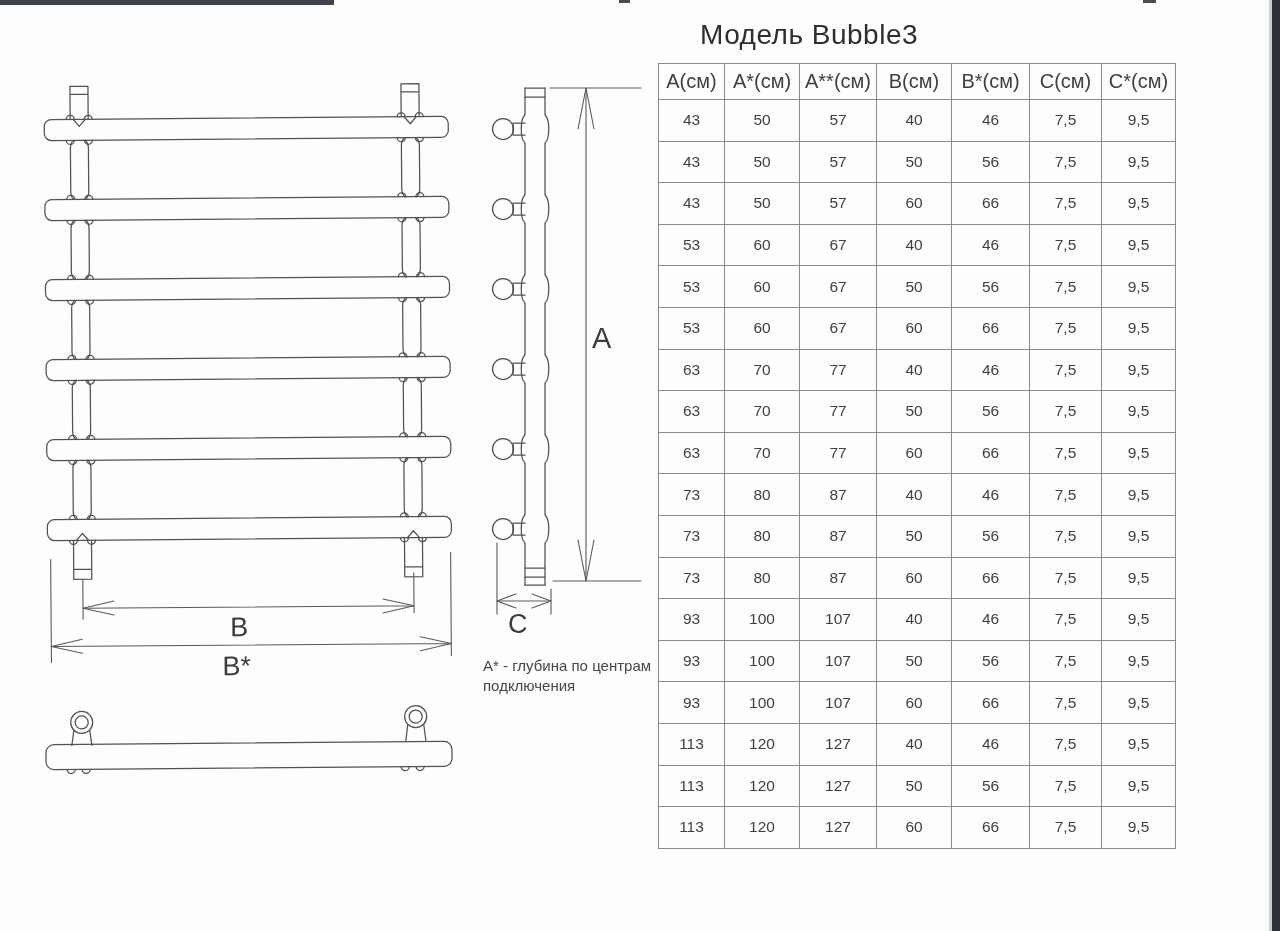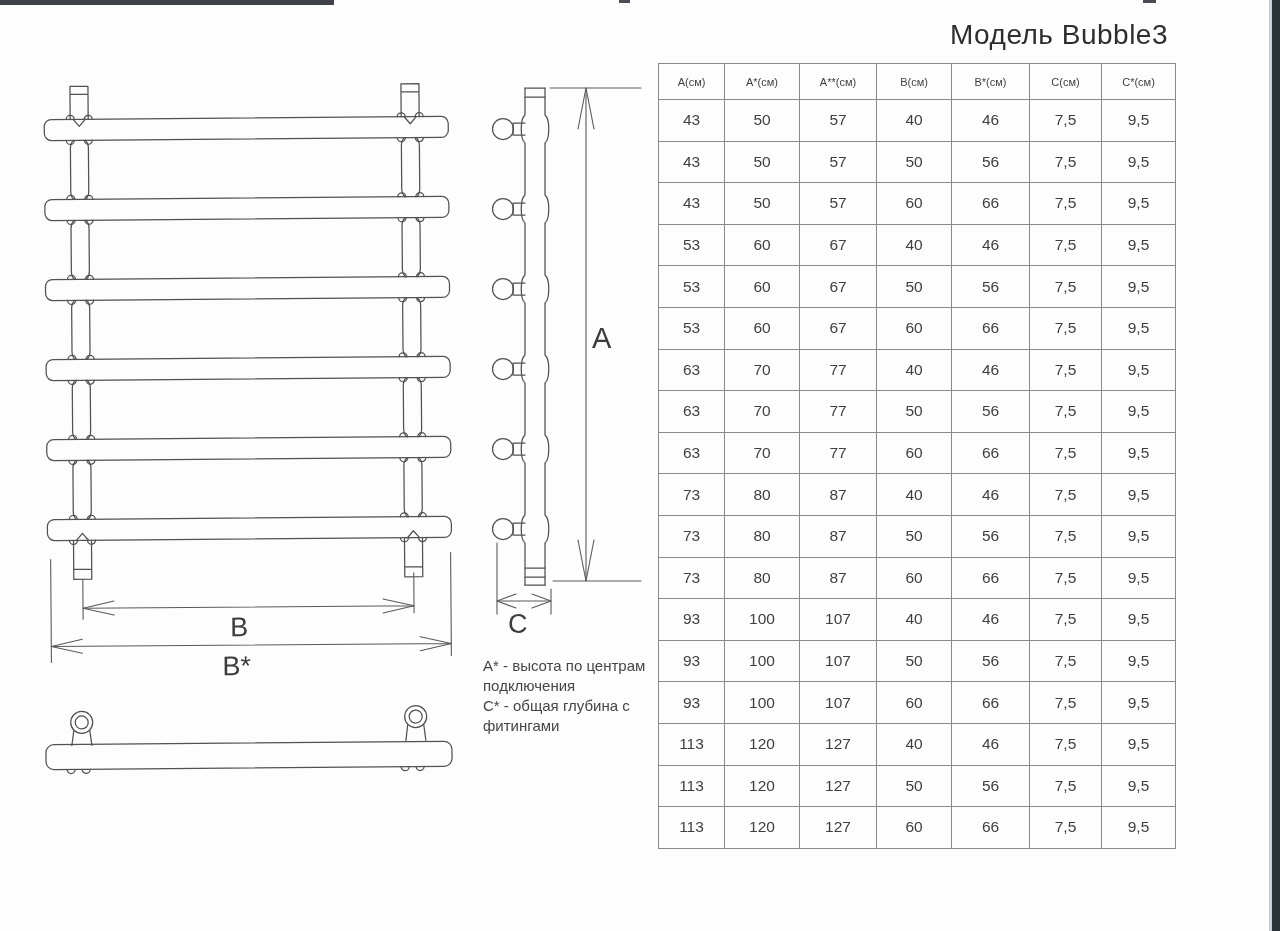--- a/index.html
+++ b/index.html
@@ -14,36 +14,36 @@
   .scan-edge-right-light{position:absolute;right:8px;top:0;width:3px;height:931px;background:#c6ced6;}
   .scan-edge-right{position:absolute;right:0;top:0;width:8px;height:931px;background:#2d3138;}
   
   svg.drawing{position:absolute;left:0;top:0;}
   svg.drawing *{vector-effect:non-scaling-stroke;}
   .stroke{fill:none;stroke:#525252;stroke-width:1.25;stroke-linecap:round;stroke-linejoin:round;}
   .dim{fill:none;stroke:#5a5a5a;stroke-width:1.1;stroke-linecap:round;}
   .dim-label{fill:#3c3c3c;font-family:"Liberation Sans",sans-serif;}
   
   .title{
-    position:absolute;left:668px;top:19px;width:500px;text-align:right;
+    position:absolute;left:700px;top:19px;width:500px;text-align:left;
     font-size:28px;color:#2e2e2e;letter-spacing:0.5px;
   }
   
   .notes{position:absolute;left:483px;top:656px;width:182px;font-size:15px;line-height:1.34;color:#454545;}
   .notes p{margin:0;}
   
   table.spec{
     position:absolute;left:658px;top:63px;border-collapse:collapse;table-layout:fixed;
     background:transparent;
   }
   table.spec th,table.spec td{
     border:1px solid #8a8a8a;text-align:center;vertical-align:middle;
     color:#3f3f3f;padding:0;
   }
-  table.spec th{height:35px;font-size:11px;font-weight:normal;}
+  table.spec th{height:35px;font-size:20px;font-weight:normal;}
   table.spec td{height:40.6px;font-size:15.5px;}
 </style>
 </head>
 <body>
 
 <div class="page">
 
   <div class="scan-edge-top"></div>
   <div class="scan-mark-1"></div>
   <div class="scan-mark-2"></div>
@@ -176,22 +176,21 @@
         <circle class="stroke" cx="416" cy="718" r="11"></circle>
         <circle class="stroke" cx="416" cy="718" r="6.5"></circle>
         <path class="stroke" d="M408 726L406 742 M424 726L426 742"></path>
       </g>
     </g>
   </svg>
 
   <div class="title">Модель Bubble3</div>
 
   <div class="notes">
-    <p>А* - высота по центрам подключения</p>
-    <p>С* - общая глубина с фитингами</p>
+    <p>А* - глубина по центрам подключения</p>
   </div>
 
   <table class="spec">
     <colgroup>
       <col style="width:66px">
         <col style="width:75px">
         <col style="width:77px">
       <col style="width:75px">
         <col style="width:78px">
         <col style="width:72px">

